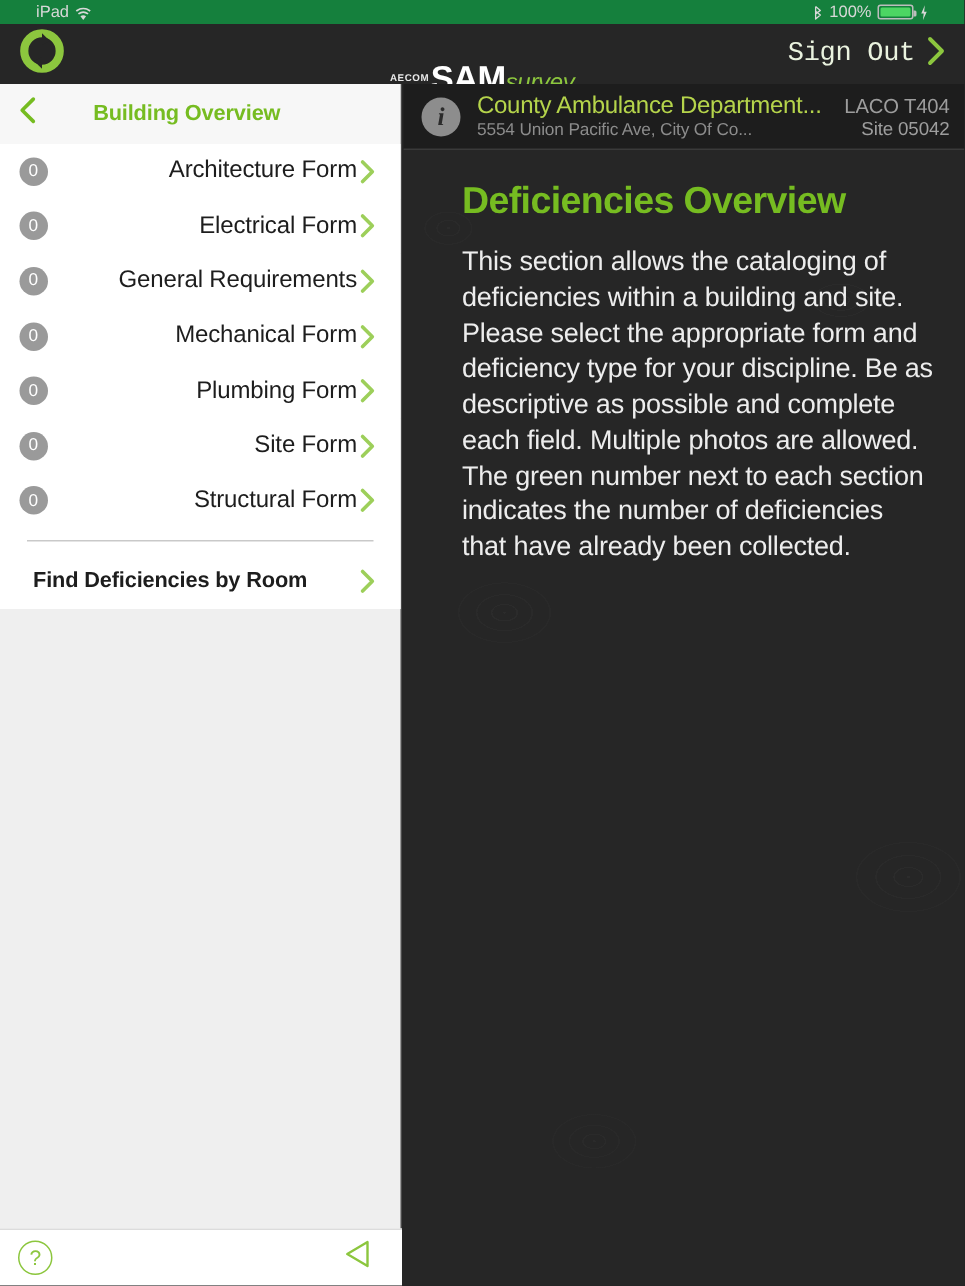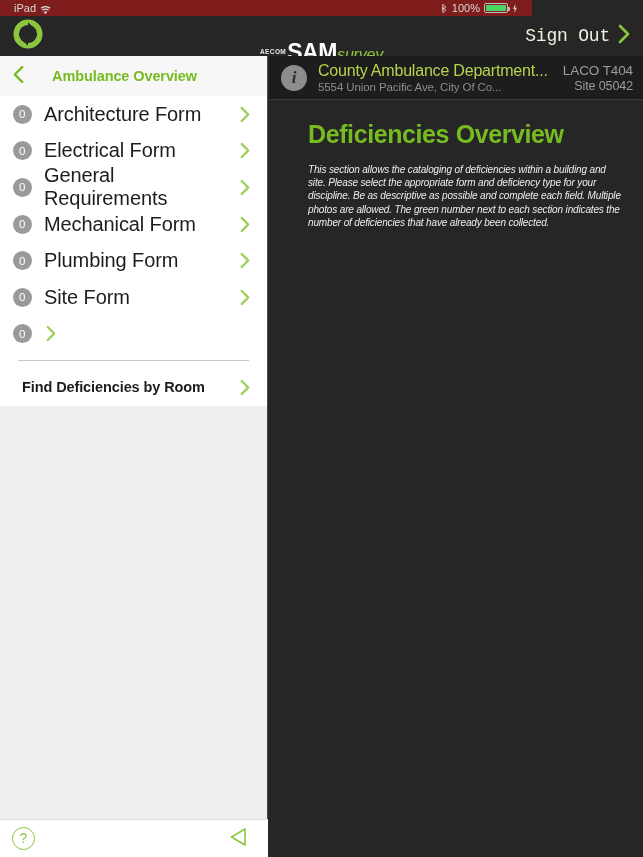--- a/index.html
+++ b/index.html
@@ -16,28 +16,28 @@
     position: relative;
     width: 643px;
     height: 857px;
     background: #262626;
   }
 
   
   .status-bar {
     position: absolute;
     top: 0; left: 0;
-    width: 532px;
+    width: 643px;
     height: 16px;
-    background: #7f1d1d;
+    background: #15803d;
     color: #d8d8d8;
     font-size: 11px;
     display: flex;
     align-items: center;
-    padding: 0 14px;
+    padding: 0 24px;
   }
   .status-left { display: flex; align-items: center; gap: 4px; }
   .status-center {
     position: absolute;
     left: 0; right: 0;
     text-align: center;
     font-size: 11px;
     color: #f2f2f2;
     font-weight: bold;
     letter-spacing: 0.1px;
@@ -188,23 +188,24 @@
     background: #9a9a9a;
     color: #ffffff;
     font-size: 11.5px;
     display: flex;
     align-items: center;
     justify-content: center;
     letter-spacing: -0.3px;
   }
   .row-label {
     flex: 1;
-    font-size: 20px;
+    font-size: 16px;
     color: #1d1d1d;
     letter-spacing: -0.1px;
+    text-align: right;
   }
   .row-chevron { display: flex; align-items: center; }
 
   .list-sep-wrap {
     background: #ffffff;
     padding: 8px 18px 7px 18px;
   }
   .list-sep {
     height: 1px;
     background: #c9c9c9;
@@ -300,25 +301,24 @@
   }
   .panel-body { padding: 20px 20px 0 14px; margin-left: 25px; }
   .panel-title {
     font-size: 25px;
     font-weight: bold;
     color: #76bc21;
     letter-spacing: -0.4px;
     margin-bottom: 14px;
   }
   .panel-para {
-    font-size: 10px;
+    font-size: 18px;
     line-height: 1.32;
     color: #ededed;
     letter-spacing: -0.15px;
-    font-style: italic;
   }
 
   
   .toolbar {
     position: absolute;
     bottom: 0; left: 0;
     width: 268px;
     height: 38px;
     background: #ffffff;
     border-top: 1px solid #dcdcdc;
@@ -412,21 +412,21 @@
   <div class="sidebar">
 
     <div class="sidebar-header">
       <div class="back-chevron">
         <span>
           <svg viewBox="0 0 14 22" width="13" height="21">
             <path d="M11 3 L3 11 L11 19" stroke="#76bc21" stroke-width="2.6" fill="none" stroke-linecap="round" stroke-linejoin="round"></path>
           </svg>
         </span>
       </div>
-      <div class="sidebar-title">Ambulance Overview</div>
+      <div class="sidebar-title">Building Overview</div>
     </div>
 
     <div class="form-list">
 
       <div class="form-row">
         <div class="badge-cell">
           <div class="badge">0</div>
         </div>
         <div class="row-label">Architecture Form</div>
         <div class="row-chevron">
@@ -493,20 +493,21 @@
           <svg viewBox="0 0 14 22" width="13" height="21">
               <path d="M4 4 L11 11 L4 18" stroke="#9dcf5a" stroke-width="2.6" fill="none" stroke-linecap="round" stroke-linejoin="round"></path>
             </svg>
         </div>
       </div>
 
       <div class="form-row">
         <div class="badge-cell">
           <div class="badge">0</div>
         </div>
+        <div class="row-label">Structural Form</div>
         <div class="row-chevron">
           <svg viewBox="0 0 14 22" width="13" height="21">
               <path d="M4 4 L11 11 L4 18" stroke="#9dcf5a" stroke-width="2.6" fill="none" stroke-linecap="round" stroke-linejoin="round"></path>
             </svg>
         </div>
       </div>
 
       <div class="list-sep-wrap">
         <div class="list-sep"></div>
       </div>

